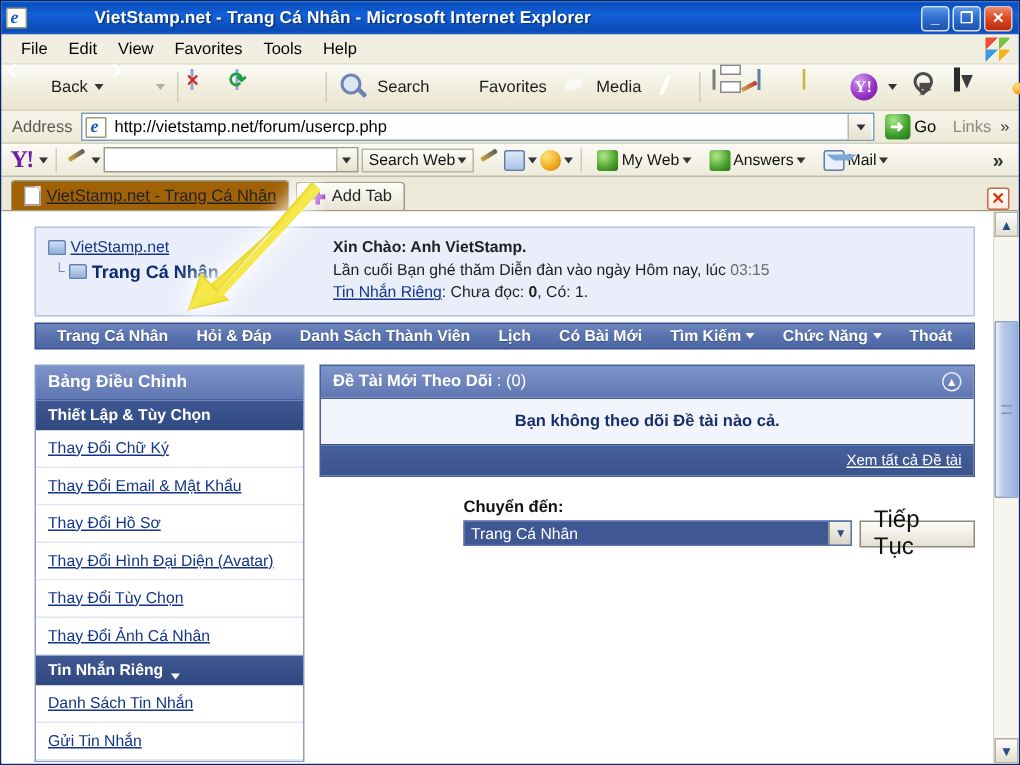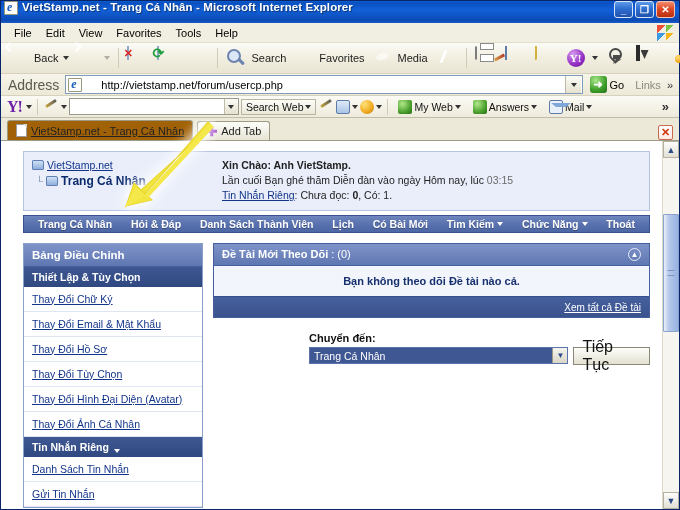--- a/index.html
+++ b/index.html
@@ -11,21 +11,21 @@
     overflow: hidden;
     position: relative;
   }
   .app { width: 680px; height: 510px; display: flex; flex-direction: column;
          border: 1px solid #0a246a; background: #ece9d8; }
 
   
   .titlebar {
     height: 22px; flex: 0 0 22px;
     background: linear-gradient(180deg,#0a5fd0 0%,#0a4fbf 8%,#1260d8 40%,#0b4bb5 88%,#1a5bc8 100%);
-    display: flex; padding: 0 2px 0 3px; position: relative;
+    display: flex; align-items: center; padding: 0 2px 0 3px; position: relative; gap: 41px;
   }
   .tb-icon {
     width: 14px; height: 14px; margin-right: 4px; flex:0 0 14px;
     background: #fff; border: 1px solid #9a9a7a; border-radius: 1px;
     position: relative; overflow: hidden;
   }
   .tb-icon:after{
     content:"e"; position:absolute; left:2px; top:-2px; color:#1b5fbf;
     font-family:"Liberation Serif",serif; font-weight:bold; font-size:12px; font-style:italic;
   }
@@ -143,24 +143,24 @@
   .msgr:after{content:"";position:absolute;left:9px;top:8px;width:8px;height:8px;border-radius:50%;
     background: radial-gradient(circle at 35% 30%, #ffe27a, #f1a51e 60%, #c97a05);}
 
   
   .addrbar {
     height: 22px; flex: 0 0 22px;
     background: linear-gradient(180deg,#f7f5ea,#ece9d8);
     display: flex; align-items: center; padding: 0 3px; gap: 3px;
     border-bottom: 1px solid #d6d2bd;
   }
-  .addr-label { color:#5a5a50; font-size:14px; padding: 0 3px 0 4px; }
+  .addr-label { color:#5a5a50; font-size:11px; padding: 0 3px 0 4px; }
   .addr-box {
     flex: 1 1 auto; height: 19px; background:#fff; border:1px solid #7f9db9;
-    display:flex; align-items:center; padding: 0 1px 0 2px; gap:19px;
+    display:flex; align-items:center; padding: 0 1px 0 2px; gap:5px;
   }
   .addr-ie {
     width:14px;height:14px;background:#fff;border:1px solid #9a9a7a;flex:0 0 14px;position:relative;border-radius:1px;
   }
   .addr-ie:after{content:"e";position:absolute;left:2px;top:-2px;color:#1b5fbf;
     font-family:"Liberation Serif",serif;font-weight:bold;font-size:12px;font-style:italic;}
   .addr-url { flex:1 1 auto; font-size:11px; color:#000; white-space:nowrap; overflow:hidden; }
   .addr-drop {
     width:16px;height:17px;background:linear-gradient(180deg,#fbfbf7,#e6e2d0);
     border-left:1px solid #bdb9a4; display:flex;align-items:center;justify-content:center;flex:0 0 16px;
@@ -570,22 +570,22 @@
 
         <div class="side">
           <div class="side-title">Bảng Điều Chỉnh</div>
 
           <div class="side-sec">
             <span>Thiết Lập &amp; Tùy Chọn</span>
           </div>
           <a class="side-link">Thay Đổi Chữ Ký</a>
           <a class="side-link">Thay Đổi Email &amp; Mật Khẩu</a>
           <a class="side-link">Thay Đổi Hồ Sơ</a>
+          <a class="side-link">Thay Đổi Hình Đại Diện (Avatar)</a>
           <a class="side-link">Thay Đổi Tùy Chọn</a>
-          <a class="side-link">Thay Đổi Hình Đại Diện (Avatar)</a>
           <a class="side-link">Thay Đổi Ảnh Cá Nhân</a>
 
           <div class="side-sec">
             <span>Tin Nhắn Riêng</span>
             <span class="nav-caret"></span>
           </div>
           <a class="side-link">Danh Sách Tin Nhắn</a>
           <a class="side-link">Gửi Tin Nhắn</a>
 
         </div>

